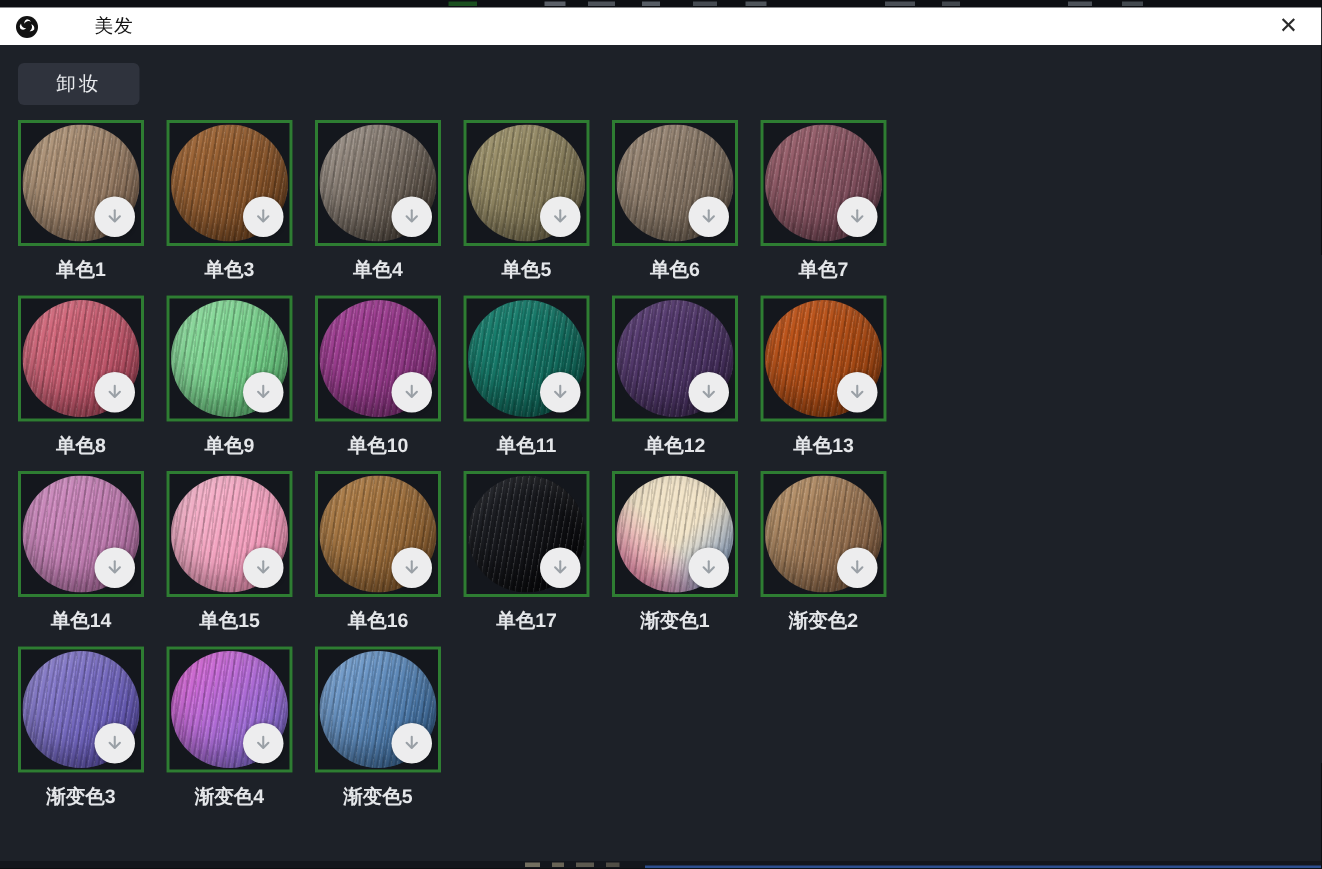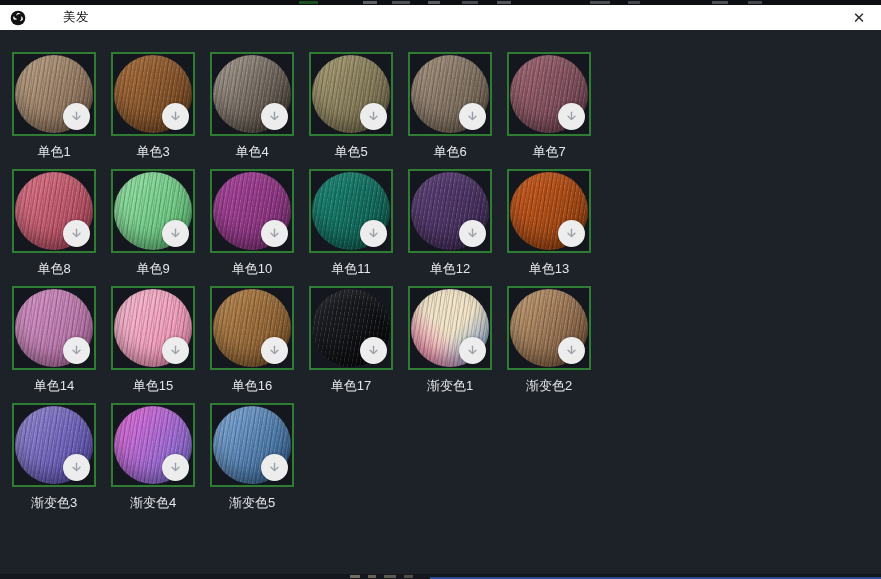--- a/index.html
+++ b/index.html
@@ -18,21 +18,21 @@
   .titlebar .title{font-size:12.5px;color:#151515;letter-spacing:.5px;}
   .titlebar .close{margin-left:auto;width:24px;height:22px;display:flex;align-items:center;justify-content:center;
     font-size:15px;font-weight:300;color:#2b2b2b;cursor:pointer;line-height:1;}
 
   
   .body{position:absolute;left:0;top:30px;width:881px;height:544px;background:#1d2128;padding:12px;}
 
   .btn-remove{display:inline-block;width:81px;height:28px;background:#2f333d;border:none;border-radius:4px;
     color:#e8eaed;font-size:13px;font-family:inherit;letter-spacing:2px;cursor:pointer;}
 
-  .grid{margin-top:10px;display:grid;grid-template-columns:repeat(6,84px);column-gap:15px;row-gap:9px;}
+  .grid{margin-top:10px;display:grid;grid-template-columns:repeat(6,84px);column-gap:15px;row-gap:9px;font-weight:bold;}
 
   .cell{width:84px;}
   .tile{position:relative;width:84px;height:84px;border:2px solid #2e7d32;background:#14171d;cursor:pointer;}
   .circle{position:absolute;left:1px;top:1px;width:78px;height:78px;border-radius:50%;
     box-shadow:inset 0 -8px 16px rgba(0,0,0,.30), inset 0 6px 12px rgba(255,255,255,.06);}
   .dl{position:absolute;right:4px;bottom:4px;width:27px;height:27px;border-radius:50%;background:#ededee;
     display:flex;align-items:center;justify-content:center;box-shadow:0 0 3px rgba(0,0,0,.35);cursor:pointer;}
   .dl svg{width:15px;height:15px;}
   .label{margin-top:8px;height:16px;line-height:16px;text-align:center;font-size:13px;color:#e4e6e9;}
 
@@ -66,20 +66,21 @@
         <path d="M12 4.2a4.6 4.6 0 0 1 4.1 2.5 4.8 4.8 0 0 0-6.8 2.1A4.7 4.7 0 0 1 12 4.2z"></path>
         <path d="M19.2 14.6a4.6 4.6 0 0 1-4.6 1.6 4.8 4.8 0 0 0 1.6-6.9 4.7 4.7 0 0 1 3 5.3z"></path>
         <path d="M5.2 13.4a4.6 4.6 0 0 1 .8-4.8 4.8 4.8 0 0 0 5.3 4.7 4.7 4.7 0 0 1-6.1.1z"></path>
       </g>
     </svg>
     <span class="title">美发</span>
     <span class="close">✕</span>
   </div>
 
   <div class="body">
+    <button class="btn-remove">卸妆</button>
     <div class="grid" id="grid">
   <div class="cell">
     <div class="tile" style="border-color: rgb(46, 125, 50);">
       <div class="circle" style="background: repeating-linear-gradient(100deg, rgba(255, 255, 255, 0.16) 0px, rgba(255, 255, 255, 0) 1px, rgba(0, 0, 0, 0) 2px, rgba(0, 0, 0, 0.2) 3px, rgba(0, 0, 0, 0) 4px), repeating-linear-gradient(95deg, rgba(0, 0, 0, 0.12) 0px, rgba(0, 0, 0, 0.12) 1px, rgba(0, 0, 0, 0) 1px, rgba(0, 0, 0, 0) 6px), linear-gradient(128deg, rgb(187, 160, 131) 8%, rgb(126, 100, 80) 92%);"></div>
       <div class="dl">
         <svg viewBox="0 0 24 24" fill="none" stroke="#9aa0a6" stroke-width="2.2" stroke-linecap="round" stroke-linejoin="round">
           <path d="M12 5v11"></path>
                 <path d="M6.5 11.5 12 17l5.5-5.5"></path>
         </svg>
       </div>

